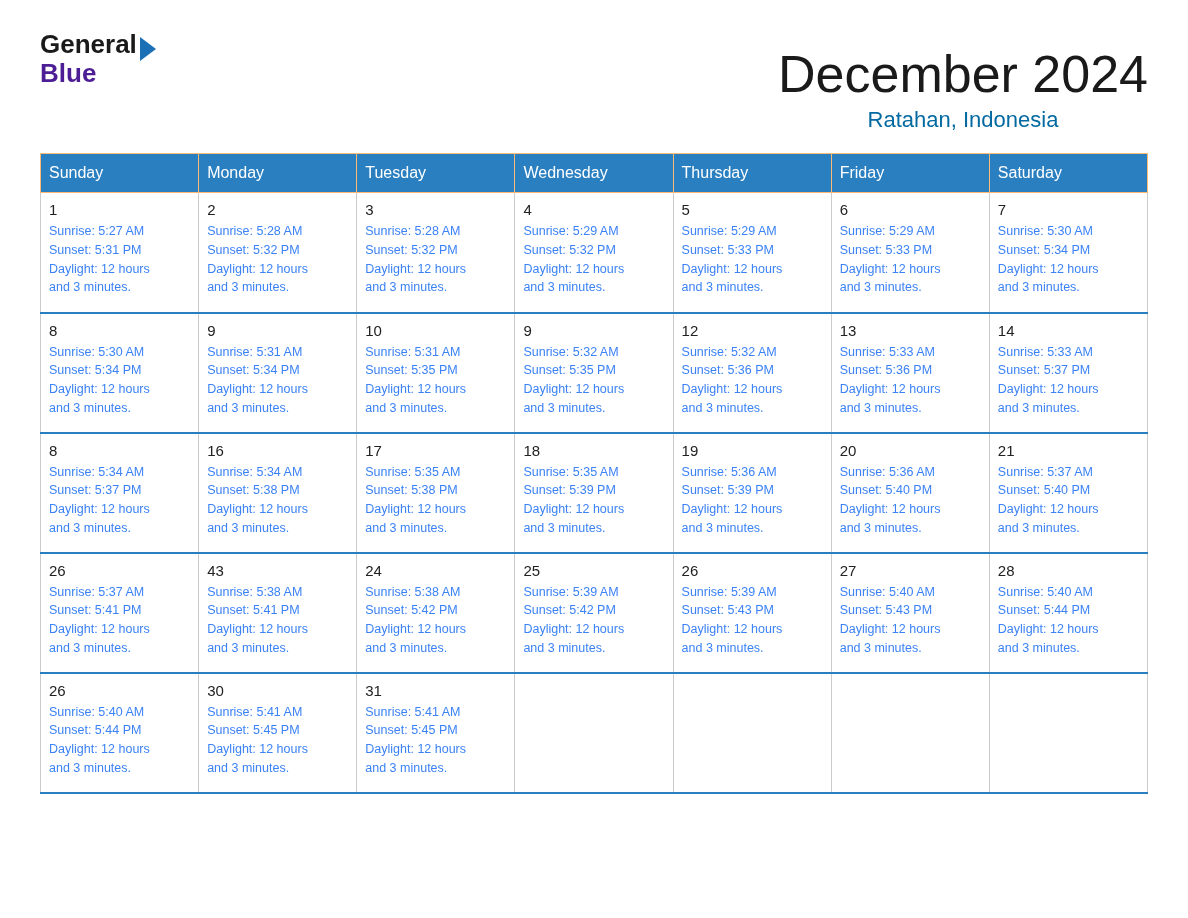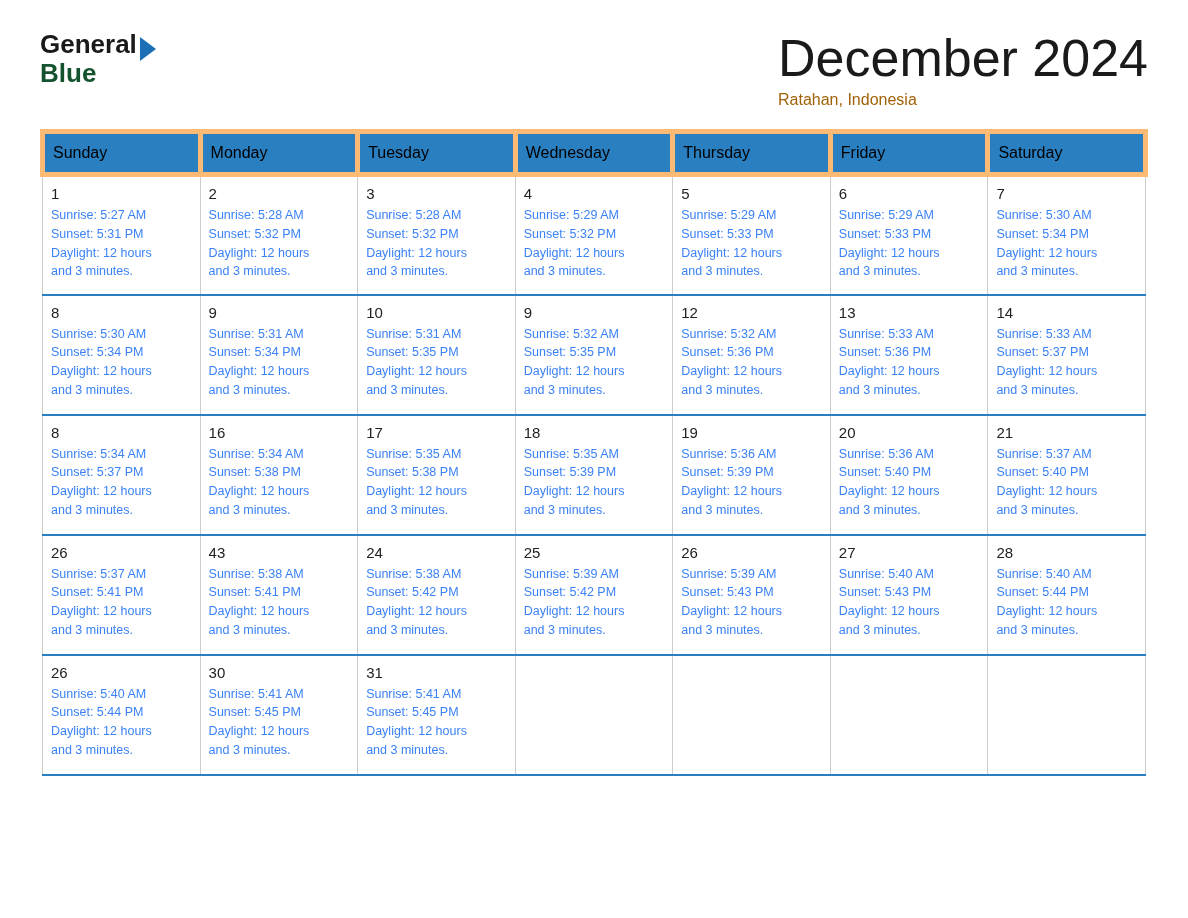--- a/index.html
+++ b/index.html
@@ -23,61 +23,62 @@
     }
     .logo-text-general {
       font-size: 26px;
       font-weight: bold;
       color: #1a1a1a;
       font-family: Arial, sans-serif;
     }
     .logo-text-blue {
       font-size: 26px;
       font-weight: bold;
-      color: #14532d;
+      color: #4c1d95;
       font-family: Arial, sans-serif;
     }
     .logo-arrow {
       width: 0;
       height: 0;
       border-left: 16px solid #1a6fb5;
       border-top: 12px solid transparent;
       border-bottom: 12px solid transparent;
       margin-left: 3px;
       margin-bottom: -2px;
     }
     .title-section {
-      text-align: left;
+      text-align: center;
+      margin-top: 16px;
     }
     .month-title {
       font-size: 52px;
       font-weight: normal;
       color: #1a1a1a;
       line-height: 1.1;
     }
     .location {
-      font-size: 16px;
-      color: #a16207;
+      font-size: 22px;
+      color: #0369a1;
       margin-top: 4px;
     }
     table {
       width: 100%;
       border-collapse: collapse;
       table-layout: fixed;
     }
     thead tr {
       background-color: #2a7fc1;
     }
     thead th {
-      color: #000000;
+      color: #ffffff;
       font-size: 16px;
       font-weight: normal;
       padding: 10px 8px;
       text-align: left;
-      border: 5px solid #fdba74;
+      border: 1px solid #fdba74;
     }
     tbody tr {
       border-bottom: 2px solid #2a7fc1;
     }
     tbody td {
       vertical-align: top;
       padding: 8px 8px 12px 8px;
       border-left: 1px solid #ccc;
       border-right: 1px solid #ccc;
       font-size: 13px;

